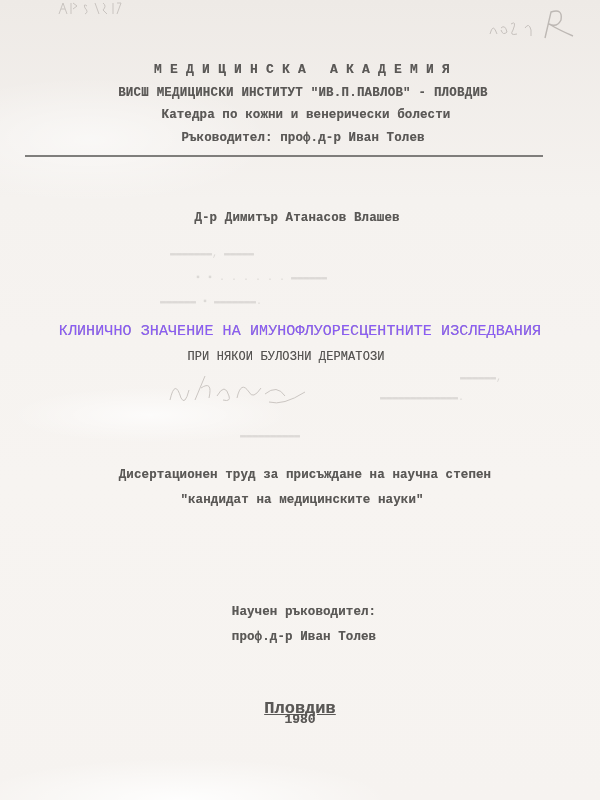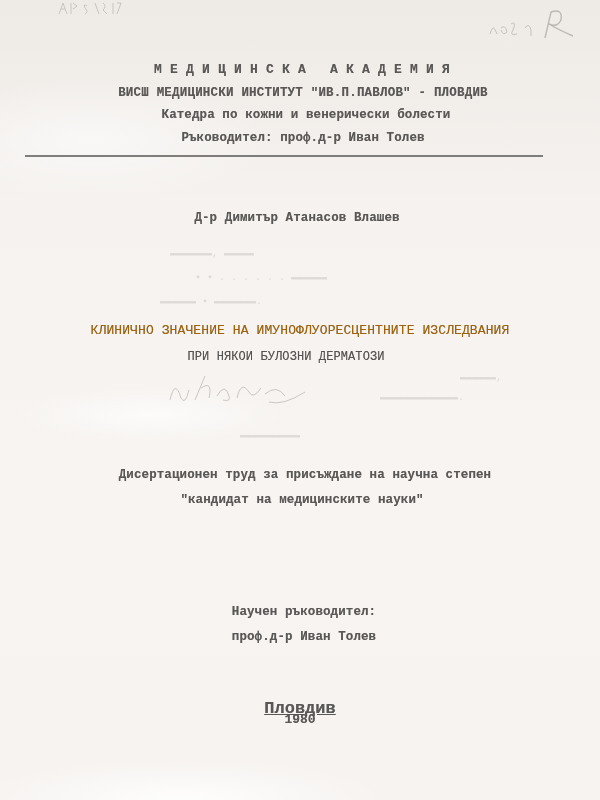--- a/index.html
+++ b/index.html
@@ -68,25 +68,25 @@
       opacity: 0.85;
     }
     .author {
       top: 211px;
       font-size: 12.5px;
       letter-spacing: 0.1px;
       left: -3px;
     }
     .title1 {
       top: 323px;
-      font-size: 13px;
+      font-size: 15px;
       font-weight: normal;
       letter-spacing: 0.1px;
       left: 0px;
-      color: #a16207;
+      color: #8b5cf6;
     }
     .title2 {
       top: 350px;
       font-size: 12px;
       font-weight: normal;
       letter-spacing: 0.1px;
       left: -14px;
       color: #555351;
     }
     .diss1 {

